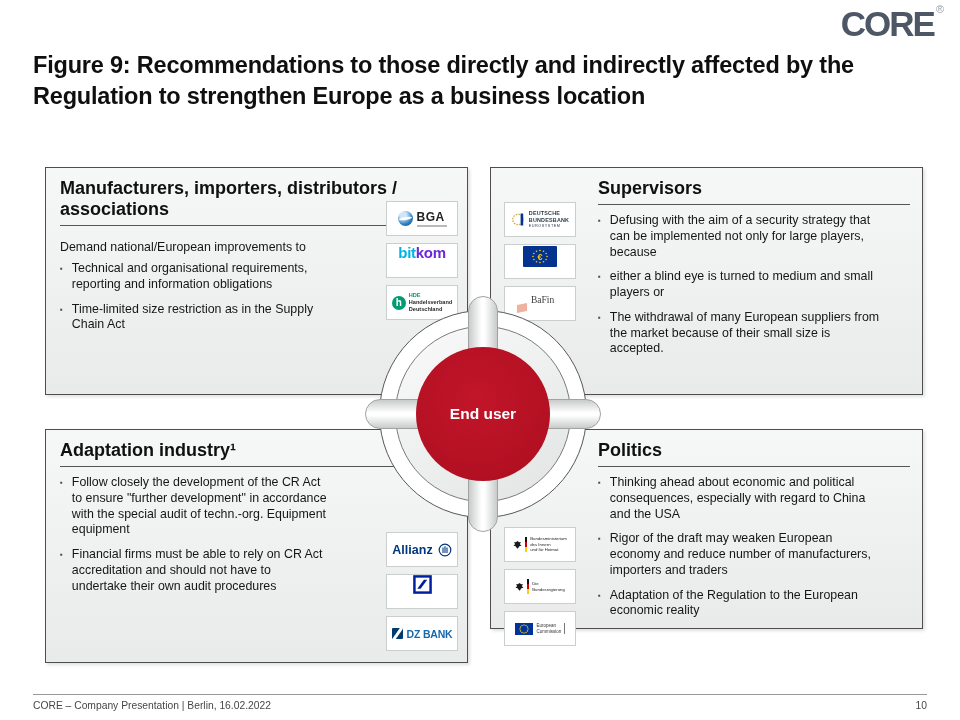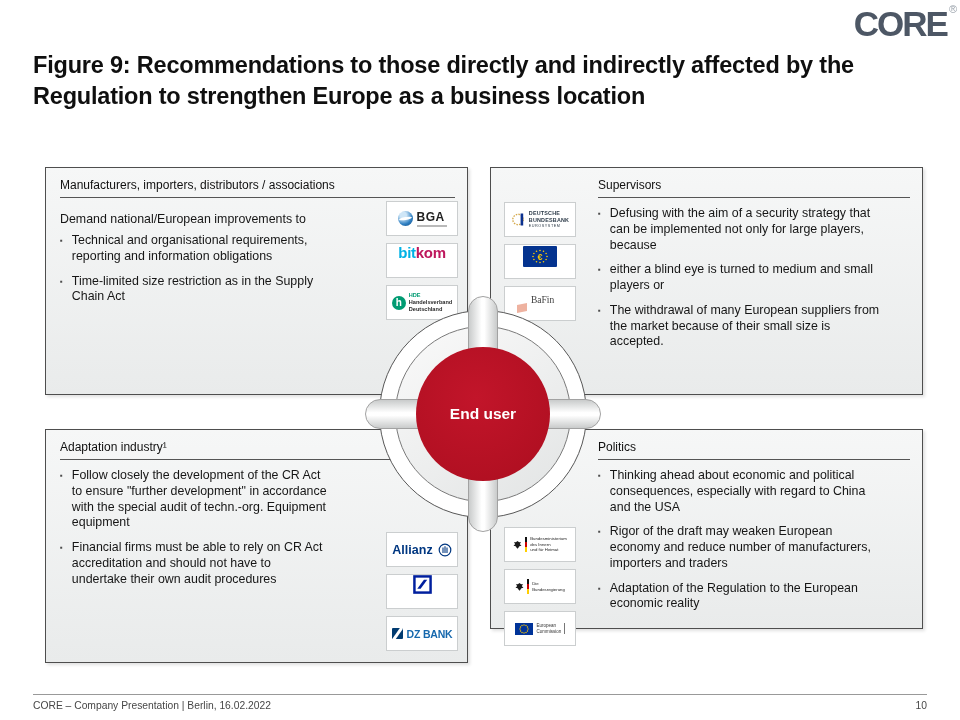--- a/index.html
+++ b/index.html
@@ -1,37 +1,37 @@
 <!DOCTYPE html>
 <html><head>
 <meta charset="utf-8">
 <style>
   html,body{margin:0;padding:0;background:#fff;}
   .slide{position:relative;width:960px;height:720px;background:#ffffff;overflow:hidden;
          font-family:"Liberation Sans",sans-serif;color:#161616;}
 
   
-  .core-logo{position:absolute;top:6px;right:3px;font-size:35px;font-weight:bold;
+  .core-logo{position:absolute;top:6px;right:16px;font-size:35px;font-weight:bold;
              color:#4d5765;letter-spacing:-2px;line-height:1;}
   .core-logo .reg{display:inline-block;font-size:11px;font-weight:normal;color:#9aa2ab;
                   letter-spacing:0;vertical-align:top;margin-left:2px;position:relative;top:-2px;}
   .page-title{position:absolute;left:33px;top:50px;width:900px;margin:0;
               font-size:23.5px;font-weight:bold;color:#0f0f0f;line-height:1.33;letter-spacing:-0.2px;}
   .subtitle-bar{position:absolute;left:33px;top:120px;width:894px;
                 border-top:1.5px solid #222;border-bottom:1.5px solid #222;padding:6px 0 7px;}
   .subtitle-bar span{font-size:12.2px;font-weight:bold;color:#0f0f0f;}
 
   
   .panel{position:absolute;box-sizing:border-box;background:linear-gradient(180deg,#f6f7f7,#e9ebeb);
          border:1.4px solid #4e4e4e;box-shadow:2px 2px 3px rgba(0,0,0,0.12);}
   .panel-tl{left:45px;top:167px;width:423px;height:228px;}
   .panel-tr{left:490px;top:167px;width:433px;height:228px;}
   .panel-bl{left:45px;top:429px;width:423px;height:234px;}
   .panel-br{left:490px;top:429px;width:433px;height:200px;}
-  .q-head{font-size:12px;font-weight:normal;color:#101010;padding:10px 14px 0 14px;}
+  .q-head{font-size:18px;font-weight:bold;color:#101010;padding:10px 14px 0 14px;}
   .q-rule{border-bottom:1.2px solid #555;margin:5px 12px 8px 14px;}
   .panel-right .q-head{padding-left:107px;}
   .panel-right .q-rule{margin-left:107px;}
   .q-text{margin-left:14px;}
   .panel-tl .q-text{width:278px;}
   .panel-tr .q-text{margin-left:107px;width:284px;}
   .panel-bl .q-text{width:268px;}
   .panel-br .q-text{margin-left:107px;width:274px;}
   .intro{margin:14px 0 7px 0;font-size:12.4px;}
   ul.blist{list-style:none;margin:0;padding:0;}
@@ -52,21 +52,21 @@
   .bga-globe{width:15px;height:15px;border-radius:50%;position:relative;
              background:radial-gradient(circle at 35% 28%,#cfe6f7 0 22%,#2e7fc2 62%,#11497e 100%);}
   .bga-globe::after{content:"";position:absolute;left:1px;right:1px;top:6px;height:3px;background:#fff;
                     border-radius:50%;transform:rotate(-10deg);}
   .bga-right{display:flex;flex-direction:column;align-items:flex-start;}
   .bga-text{font-weight:bold;font-size:12px;color:#222;letter-spacing:0.5px;line-height:1;}
   .bga-tag{width:30px;height:2px;background:#b9b9b9;margin-top:2px;}
   
   .bitkom{font-size:15px;font-weight:bold;letter-spacing:-0.3px;}
   .bitkom .bit{color:#00b2e5;}
-  .bitkom .kom{color:#be185d;margin-top:48px;}
+  .bitkom .kom{color:#6d28d9;margin-top:48px;}
   
   .hde{display:flex;align-items:center;gap:3px;}
   .hde-icon{width:14px;height:14px;border-radius:50%;background:#009b72;color:#fff;font-weight:bold;
             font-size:10px;display:flex;align-items:center;justify-content:center;line-height:1;}
   .hde-lines{display:flex;flex-direction:column;}
   .hde-abbr{font-size:5.6px;font-weight:bold;color:#009b72;line-height:1.25;}
   .hde-line{font-size:5.6px;font-weight:bold;color:#2b2b2b;line-height:1.25;}
   
   .bbk{display:flex;align-items:center;gap:3px;}
   .bbk-lines{display:flex;flex-direction:column;}

